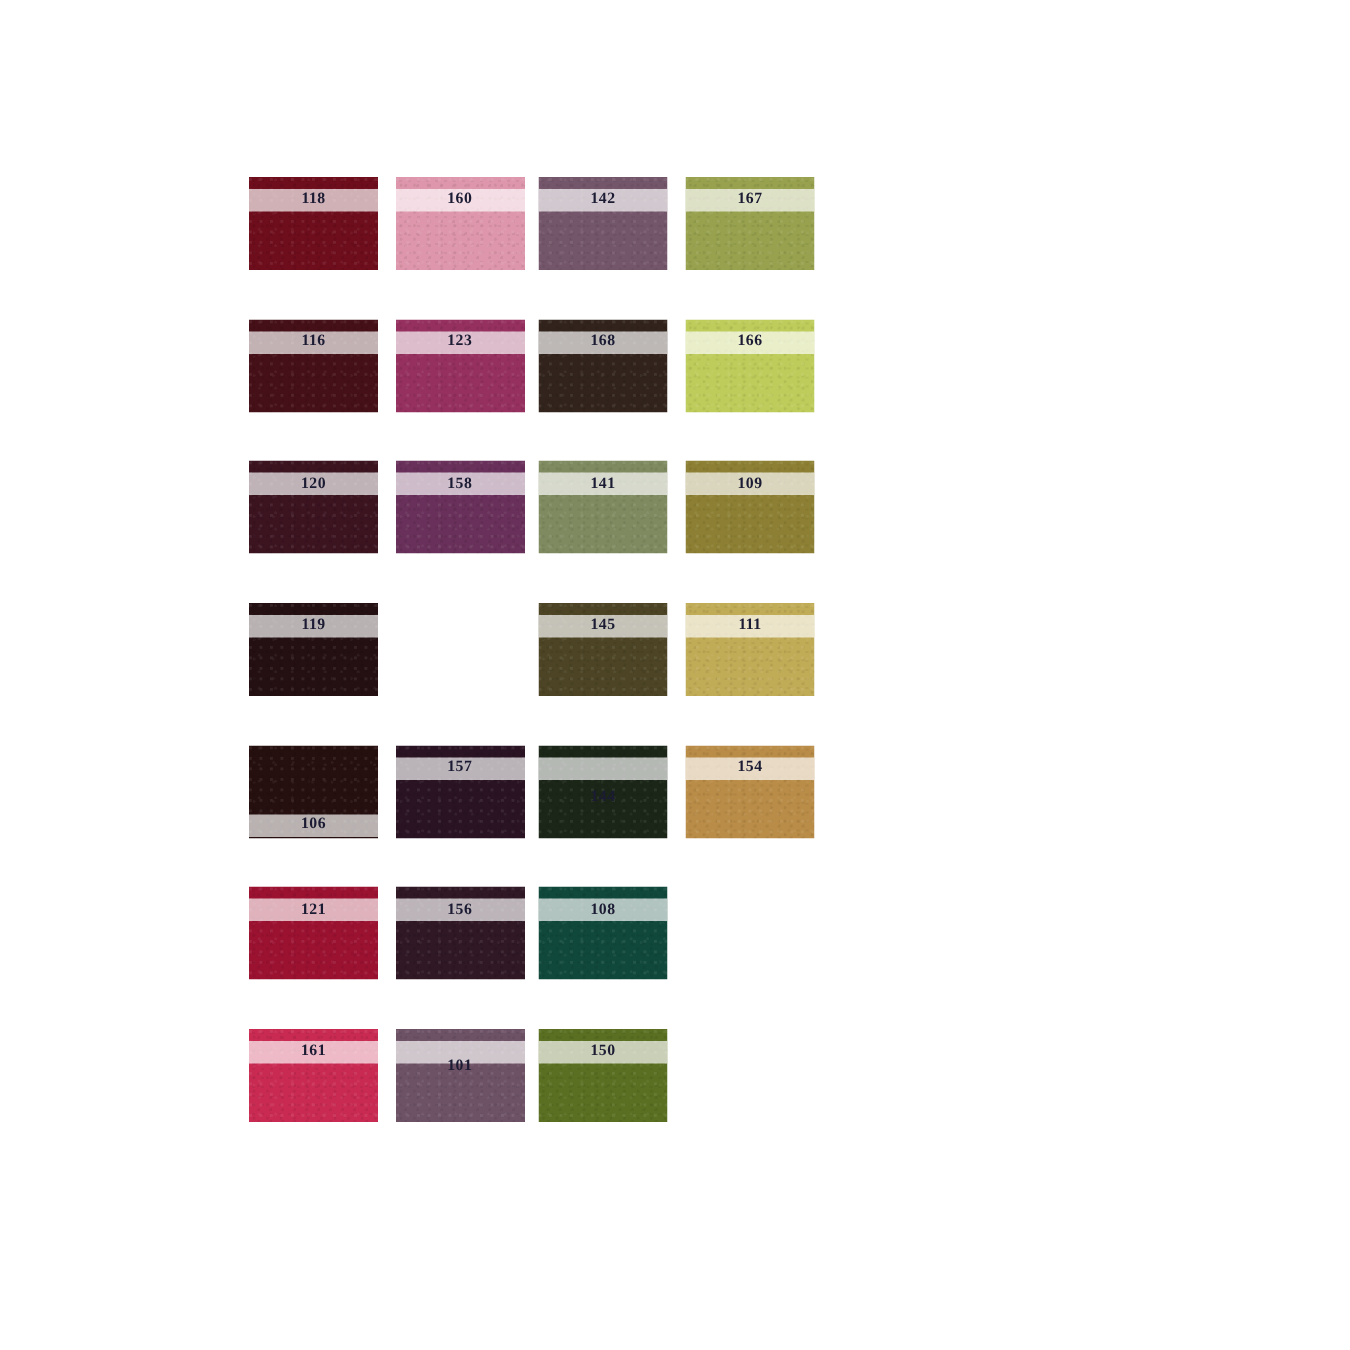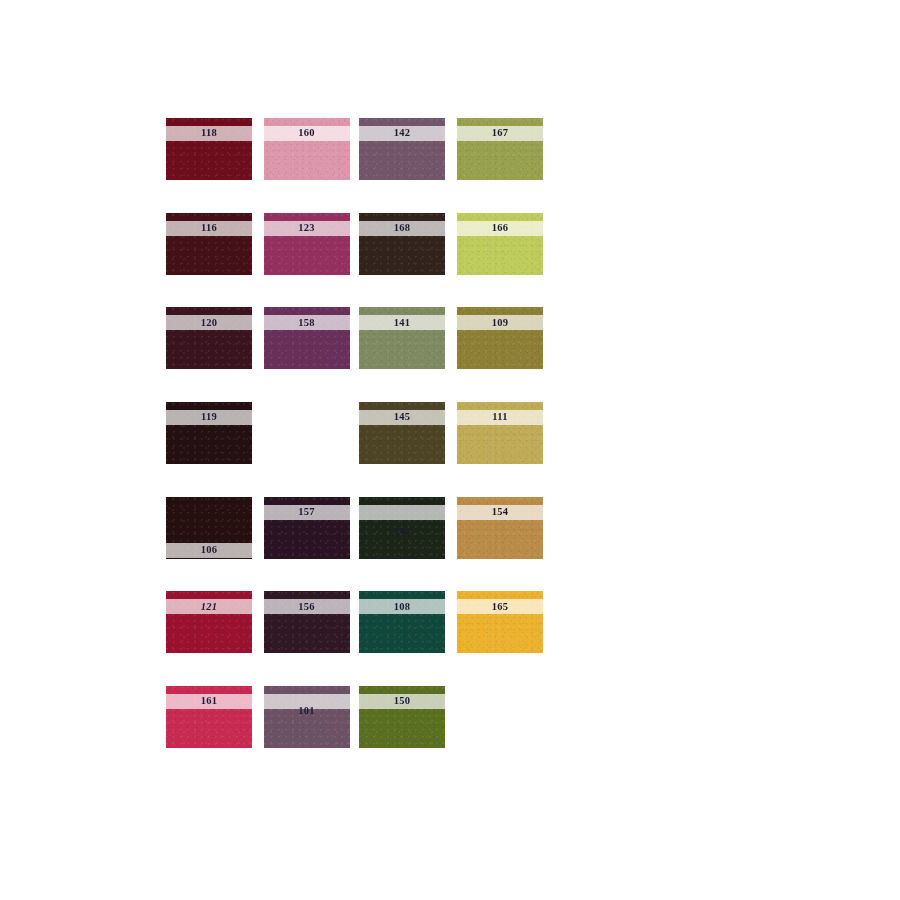--- a/index.html
+++ b/index.html
@@ -249,47 +249,39 @@
           <span class="swatch-label-text" style="color: rgb(27, 27, 51);">154</span>
         </div>
       </div>
     </div>
     <div class="swatch-row">
       <div class="swatch col-0">
         <div class="swatch-fill" style="background-color: rgb(155, 18, 49);">
           <div class="swatch-grain"></div>
         </div>
         <div class="swatch-label-band" style="background: rgba(255, 255, 255, 0.68);">
-          <span class="swatch-label-text" style="color: rgb(27, 27, 51); font-style: italic;">121</span>
+          <span class="swatch-label-text" style="color: rgb(27, 27, 51);">121</span>
         </div>
       </div>
       <div class="swatch col-1">
         <div class="swatch-fill" style="background-color: rgb(48, 24, 37);">
           <div class="swatch-grain"></div>
         </div>
         <div class="swatch-label-band" style="background: rgba(255, 255, 255, 0.68);">
           <span class="swatch-label-text" style="color: rgb(27, 27, 51);">156</span>
         </div>
       </div>
       <div class="swatch col-2">
         <div class="swatch-fill" style="background-color: rgb(16, 72, 59);">
           <div class="swatch-grain"></div>
         </div>
         <div class="swatch-label-band" style="background: rgba(255, 255, 255, 0.68);">
           <span class="swatch-label-text" style="color: rgb(27, 27, 51);">108</span>
         </div>
       </div>
-      <div class="swatch col-3">
-        <div class="swatch-fill" style="background-color: rgb(236, 178, 46);">
-          <div class="swatch-grain"></div>
-        </div>
-        <div class="swatch-label-band" style="background: rgba(255, 255, 255, 0.68);">
-          <span class="swatch-label-text" style="color: rgb(27, 27, 51);">165</span>
-        </div>
-      </div>
     </div>
     <div class="swatch-row">
       <div class="swatch col-0">
         <div class="swatch-fill" style="background-color: rgb(201, 42, 82);">
           <div class="swatch-grain"></div>
         </div>
         <div class="swatch-label-band" style="background: rgba(255, 255, 255, 0.68);">
           <span class="swatch-label-text" style="color: rgb(27, 27, 51);">161</span>
         </div>
       </div>

